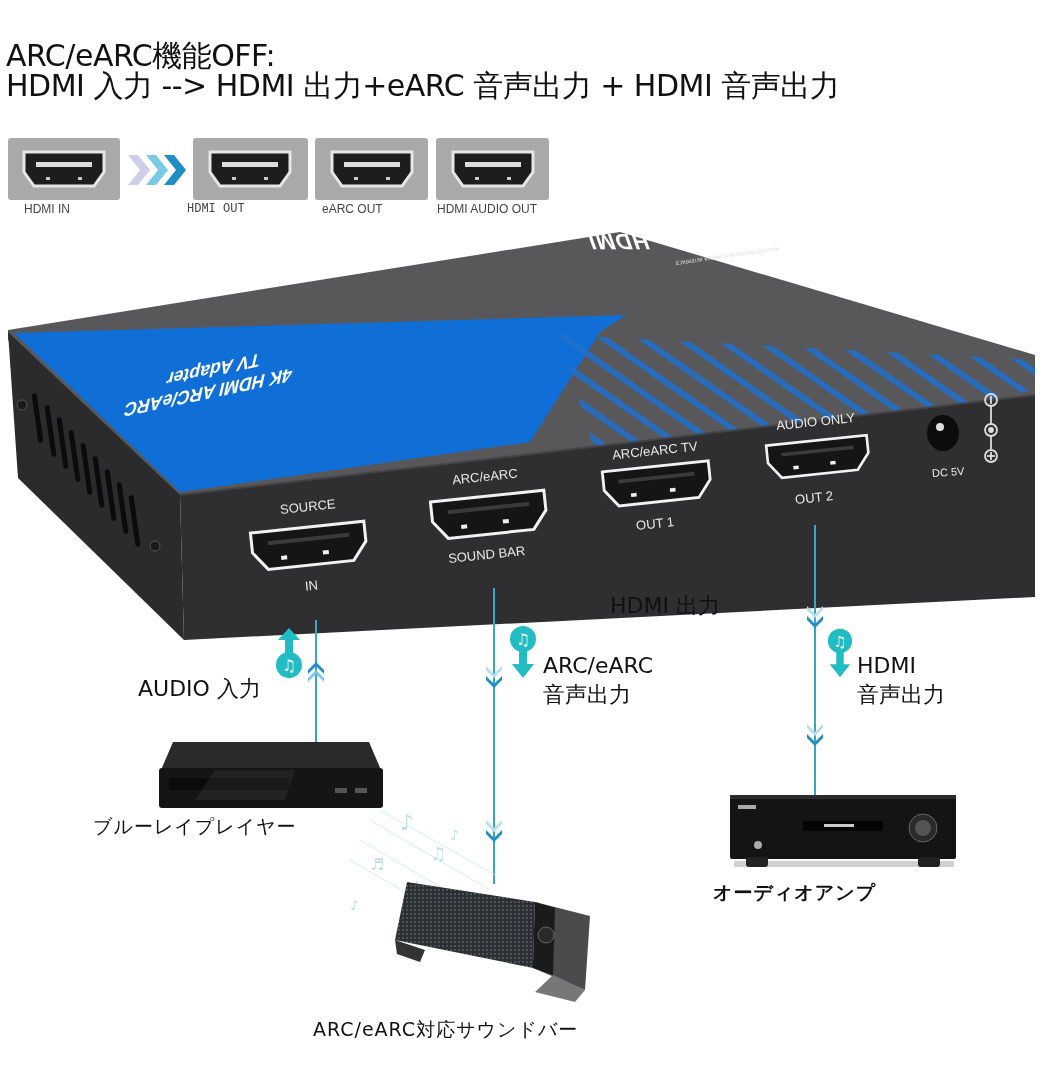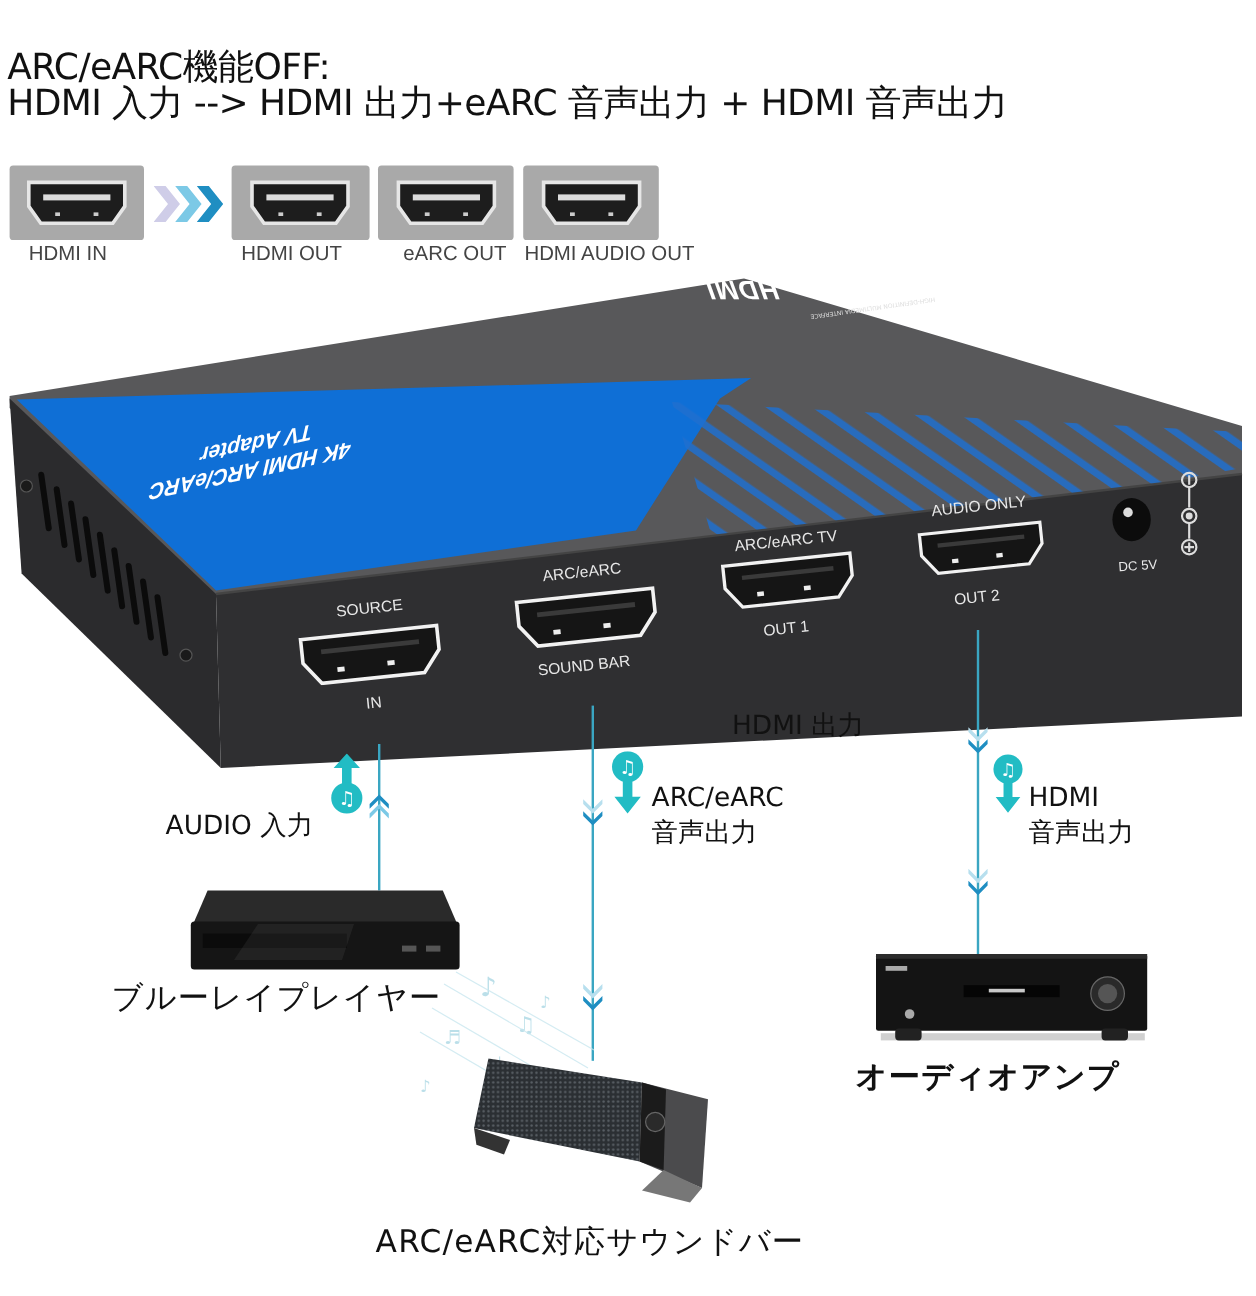--- a/index.html
+++ b/index.html
@@ -3,25 +3,25 @@
 <meta charset="utf-8">
 <style>
   html, body { margin:0; padding:0; background:#ffffff; }
   body { width:1047px; height:1080px; position:relative; overflow:hidden;
          font-family:"DejaVu Sans", "Liberation Sans", sans-serif; color:#1a1a1a; }
   .abs { position:absolute; }
   .title-line { position:absolute; left:6px; font-size:30px; font-weight:normal; letter-spacing:-0.5px; white-space:nowrap; color:#111; }
   
   .legend-box { position:absolute; top:138px; height:62px; background:#a9a9a9; border-radius:3px; }
   .legend-port { position:absolute; left:14px; top:12px; }
-  .legend-label { position:absolute; top:202px; font-family:"Liberation Sans", sans-serif; font-size:17px; color:#444; white-space:nowrap; }
+  .legend-label { position:absolute; top:202px; font-family:"Liberation Sans", sans-serif; font-size:12px; color:#444; white-space:nowrap; }
   
   .port-label { position:absolute; color:#e8e8e8; font-family:"Liberation Sans", sans-serif; font-size:13px; white-space:nowrap; }
   .diag-label { position:absolute; font-size:22px; color:#111; white-space:nowrap; line-height:1.3;margin-top:27px; }
-  .device-name { position:absolute; font-size:26px; color:#111; white-space:nowrap; letter-spacing:1px; }
+  .device-name { position:absolute; font-size:19px; color:#111; white-space:nowrap; letter-spacing:1px; }
   .vline { position:absolute; width:2px; background:#3aa6c2; }
 </style>
 </head>
 <body>
 
 <div class="title-line" style="top:36px;">ARC/eARC機能OFF:</div>
 <div class="title-line" style="top:66px;">HDMI 入力 --&gt; HDMI 出力+eARC 音声出力 + HDMI 音声出力</div>
 
 <div>
 
@@ -60,22 +60,22 @@
 
   <div class="legend-box" style="left:436px; width:113px;">
     <svg class="legend-port" width="86" height="38" viewBox="0 0 84 38">
       <path d="M2 2 H82 V22 L72 36 H12 L2 22 Z" fill="#1d1d1d" stroke="#e6e6e6" stroke-width="3"></path>
       <rect x="14" y="12" width="56" height="5" fill="#dcdcdc"></rect>
       <rect x="24" y="27" width="4" height="3" fill="#ccc"></rect>
         <rect x="56" y="27" width="4" height="3" fill="#ccc"></rect>
     </svg>
   </div>
   <div class="legend-label" style="left:24px;">HDMI IN</div>
-  <div class="legend-label" style="left:201px;">HDMI OUT</div>
-  <div class="legend-label" style="left:336px;">eARC OUT</div>
+  <div class="legend-label" style="left:187px;font-family:Liberation Mono, monospace;">HDMI OUT</div>
+  <div class="legend-label" style="left:322px;">eARC OUT</div>
   <div class="legend-label" style="left:437px;">HDMI AUDIO OUT</div>
 </div>
 
 <div>
   <svg class="abs" style="left:0; top:220px;" width="1047" height="430" viewBox="0 220 1047 430">
     <defs>
       <pattern id="stripes" width="22" height="22" patternUnits="userSpaceOnUse" patternTransform="rotate(-55)">
         <rect width="6" height="22" fill="#1f6fcf"></rect>
       </pattern>
       <clipPath id="stripeClip">

